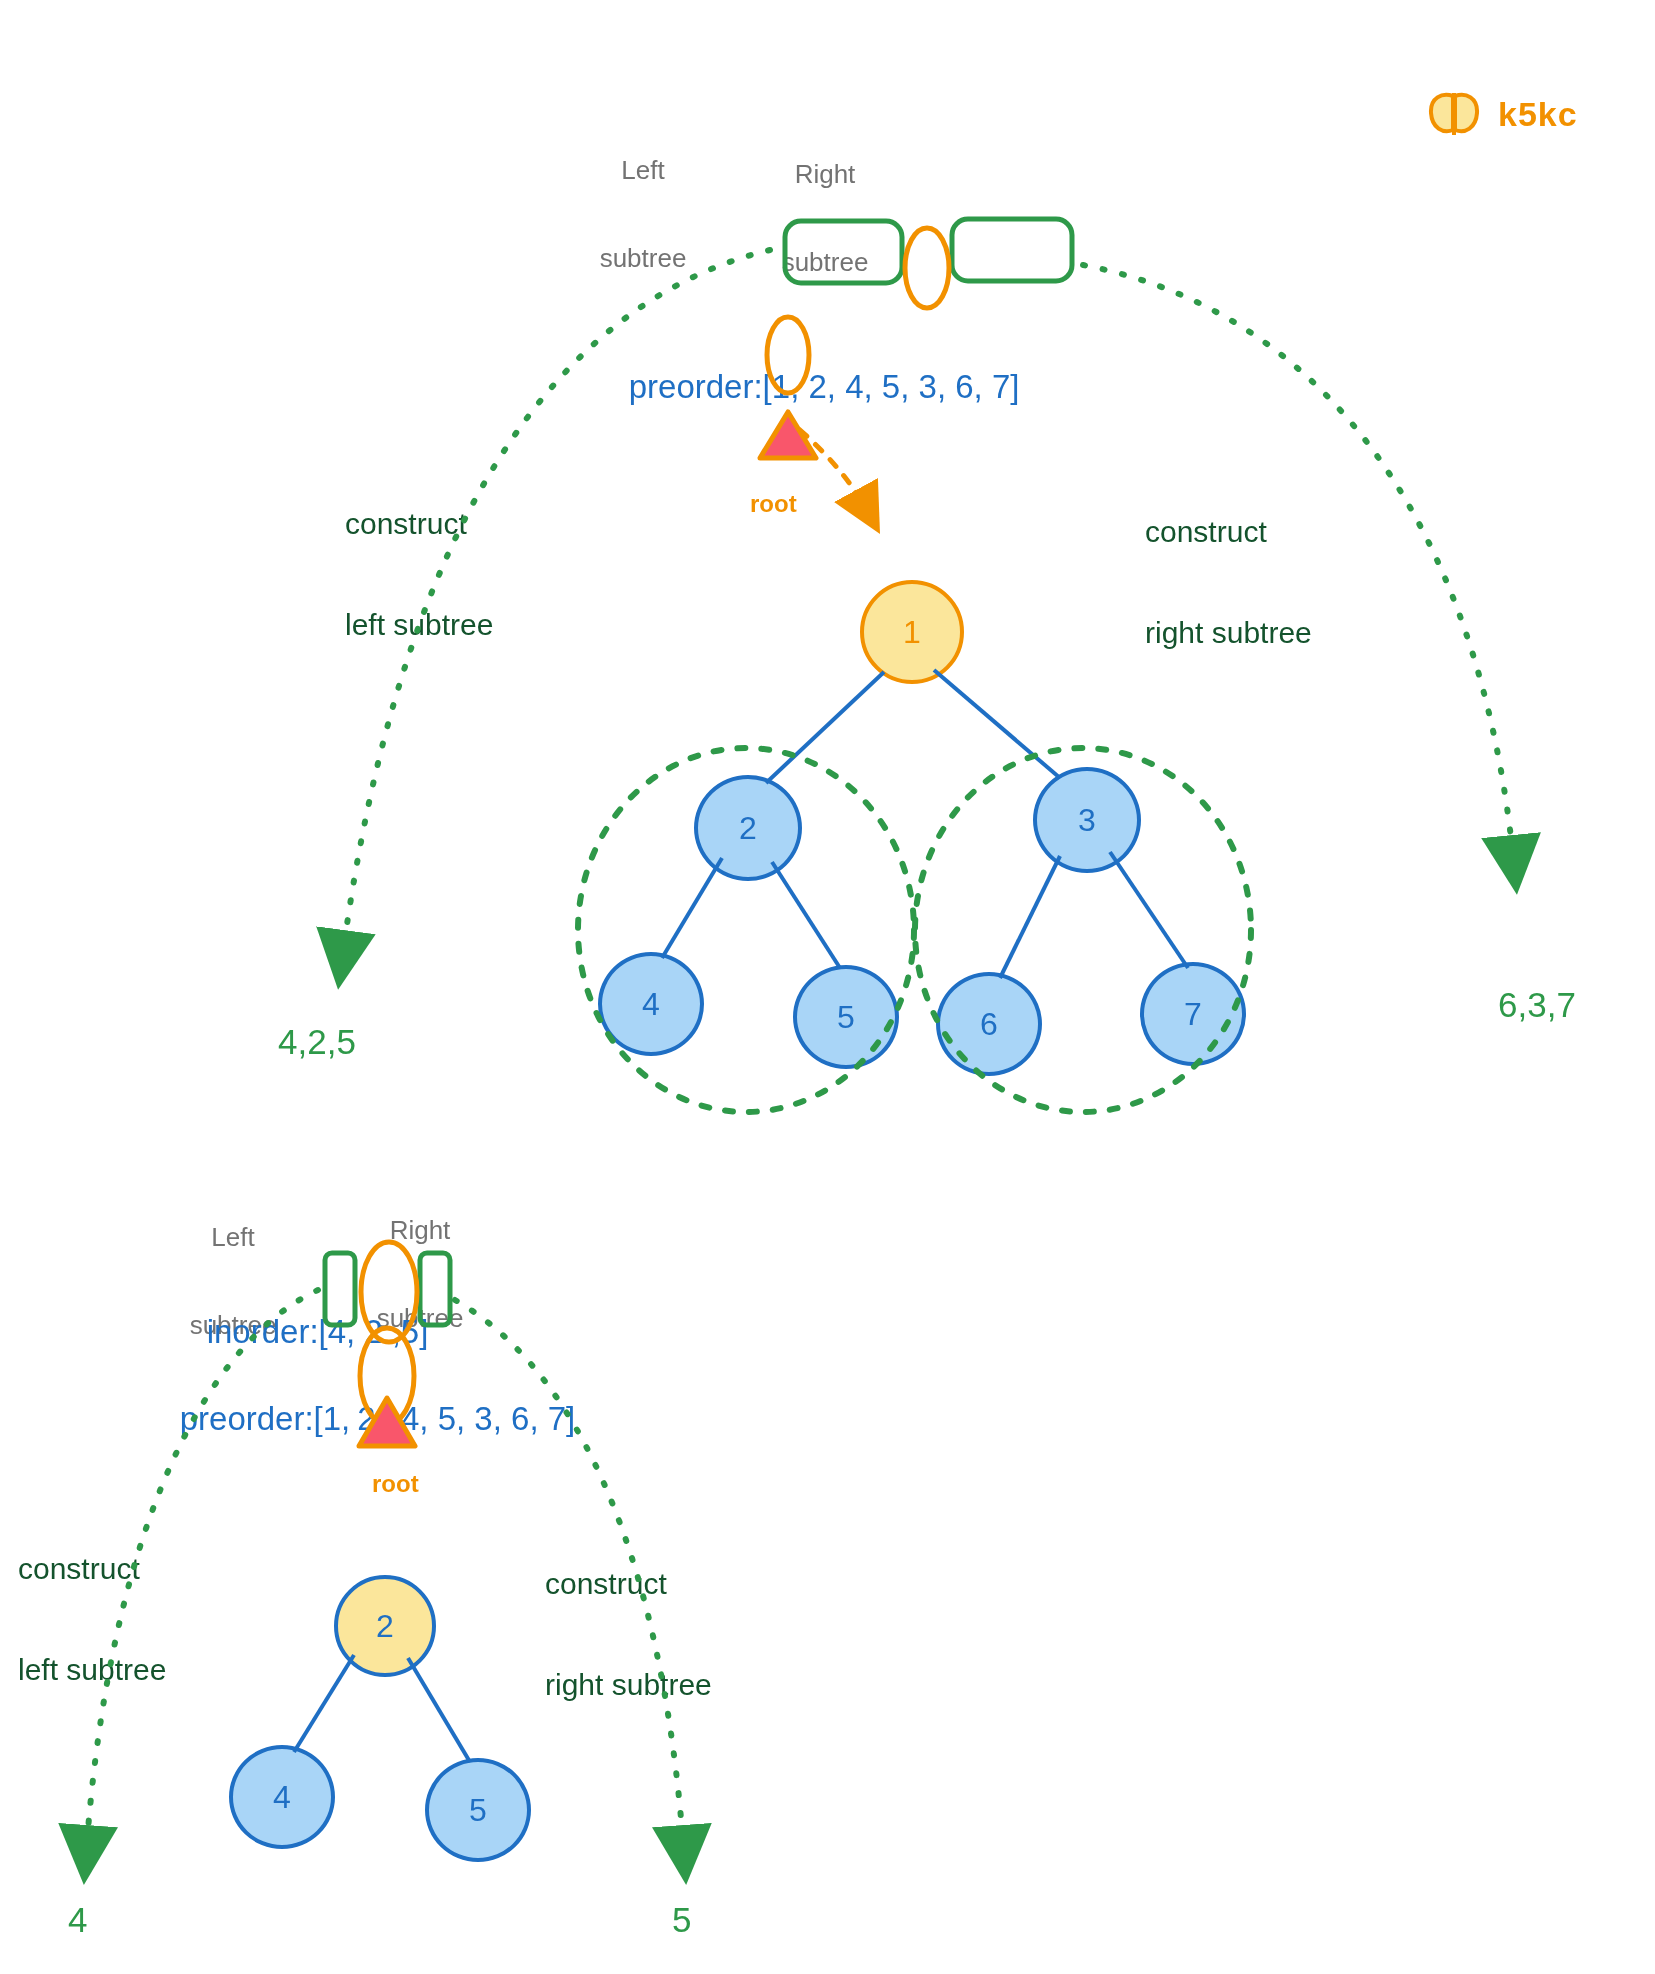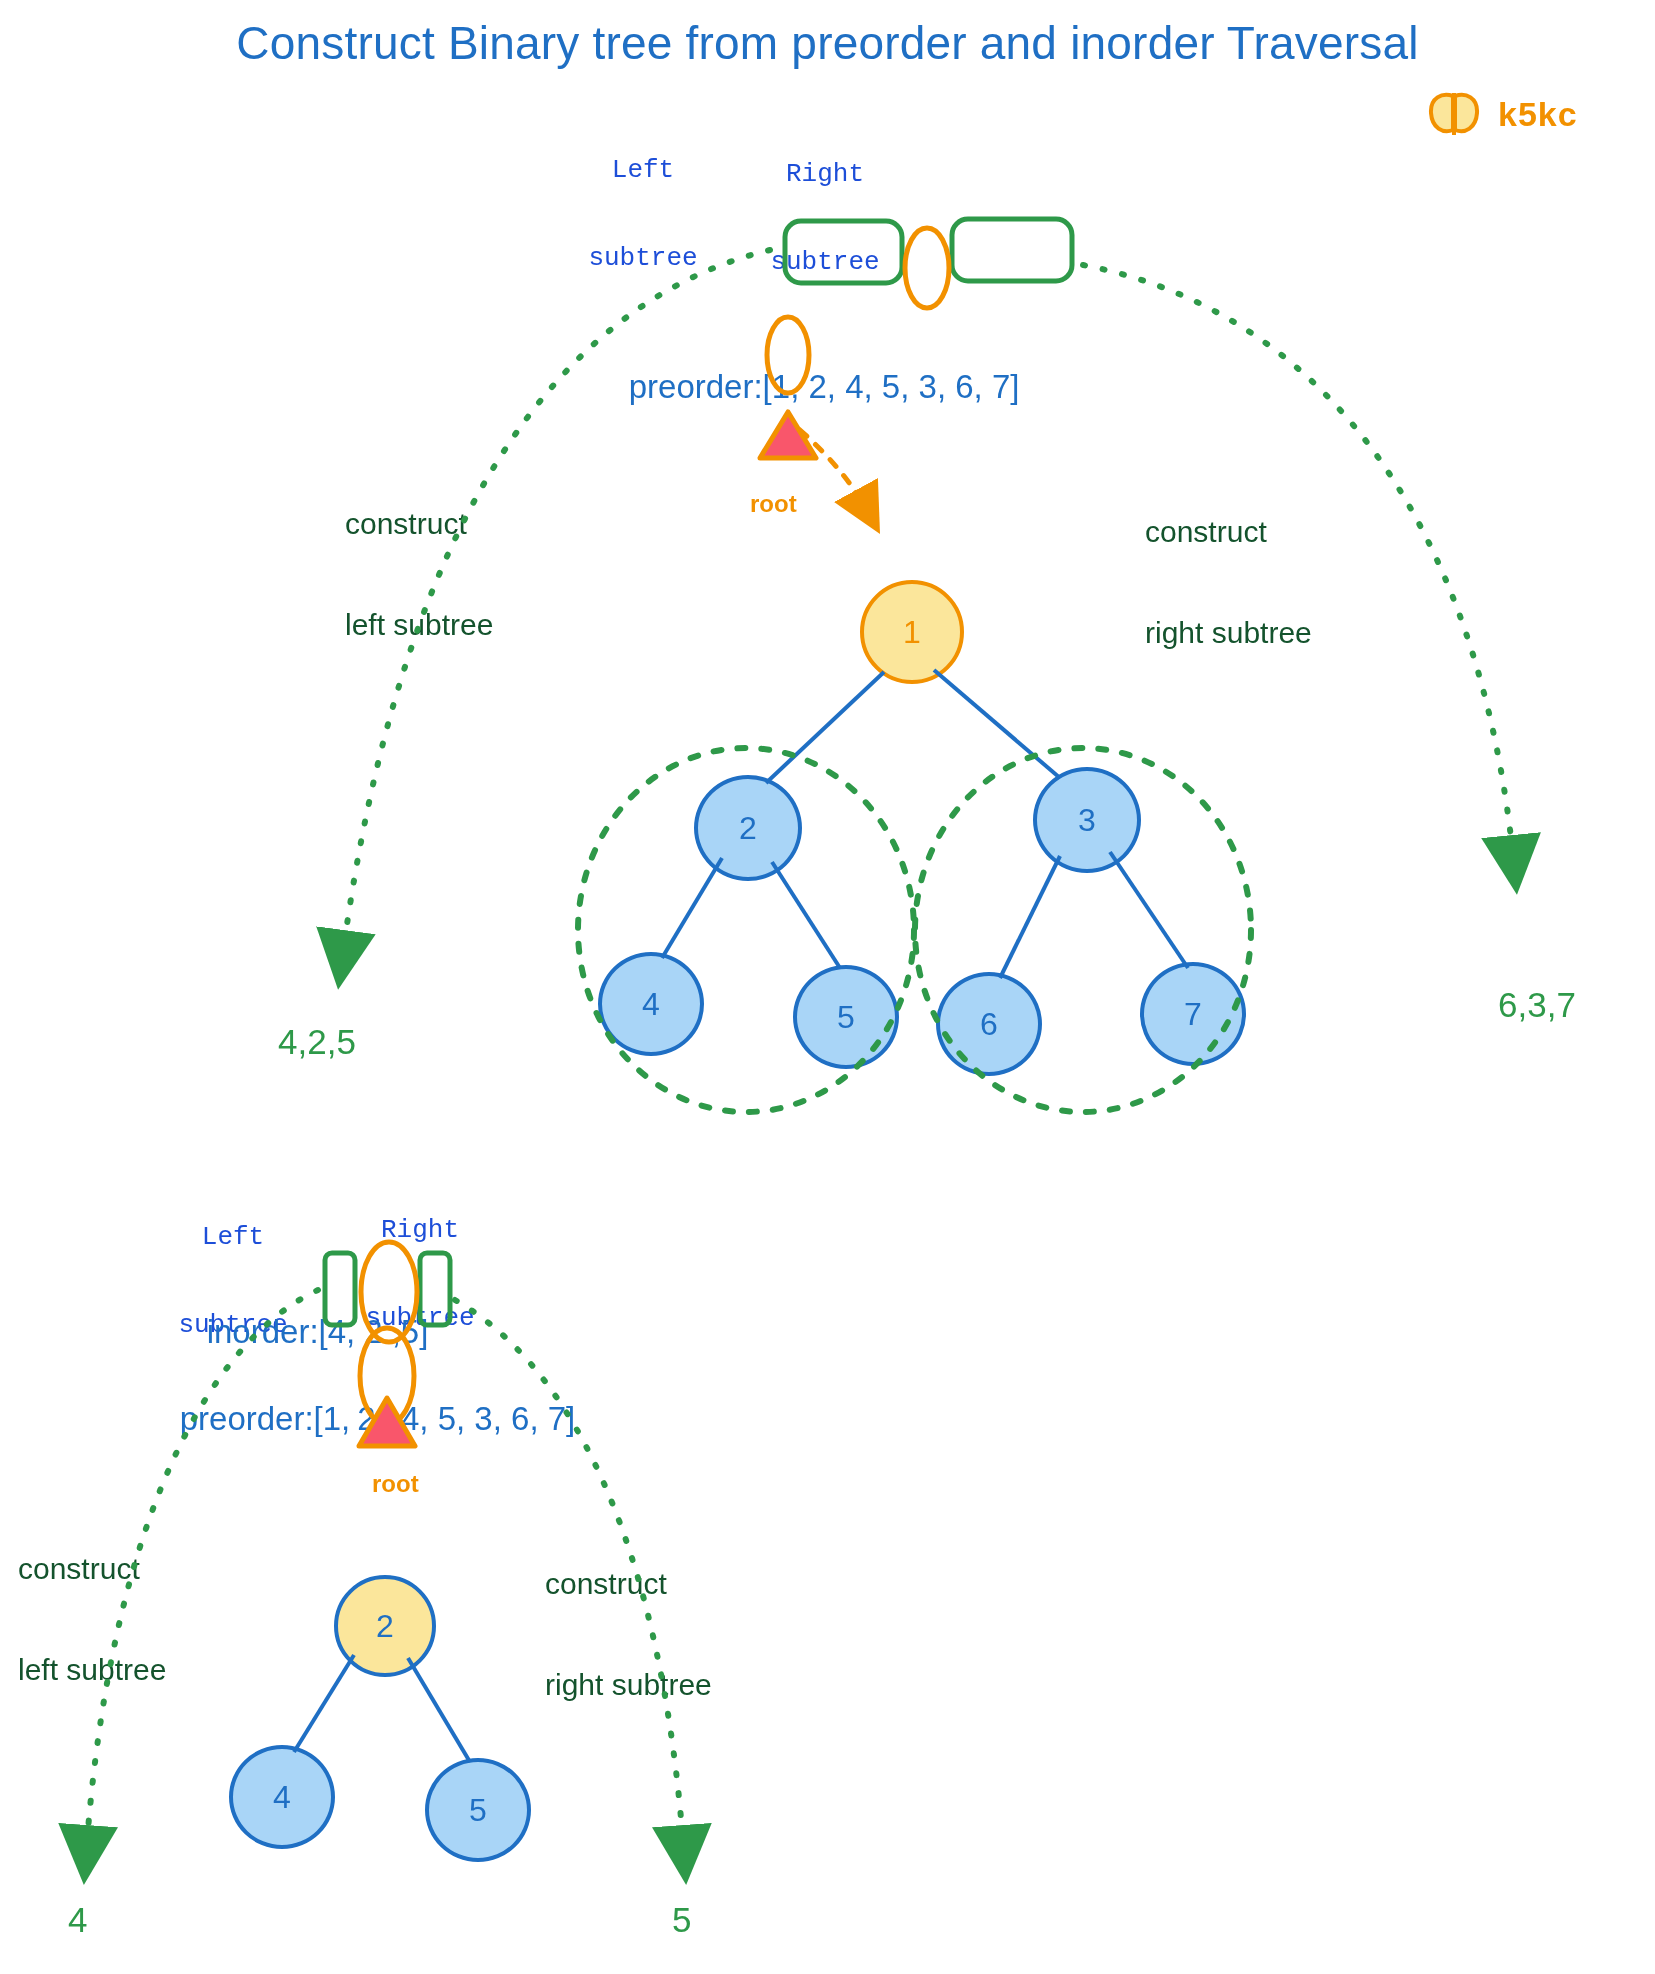--- a/index.html
+++ b/index.html
@@ -16,40 +16,39 @@
     left:0;top:16px;width:1655px;text-align:center;
     font-size:46px;color:#1f6fc4;letter-spacing:0.2px;
   }
 
   .logo-wrap{position:absolute;left:1428px;top:92px;display:flex;align-items:center;gap:18px;}
   .logo-text{font-size:34px;color:#f29100;font-weight:bold;letter-spacing:1px;}
 
   .seq{font-size:33px;color:#1f6fc4;}
   .seq .lbl{color:#1f6fc4;}
 
-  .sub-cap{font-size:26px;color:#1d4ed8;text-align:center;line-height:1.12;font-family:Liberation Mono, monospace;}
+  .sub-cap{font-size:26px;color:#737373;text-align:center;line-height:1.12;}
   .constr{font-size:30px;color:#14532d;text-align:left;line-height:1.12;}
   .result{font-size:35px;color:#2e9949;}
   .rootlbl{font-size:24px;color:#f29100;font-weight:bold;}
 
   .node{
     position:absolute;border-radius:50%;
     display:flex;align-items:center;justify-content:center;
     font-size:32px;
   }
   .node.blue{background:#a9d5f7;border:4px solid #1f6fc4;color:#1f6fc4;}
   .node.root{background:#fbe69b;border:4px solid #f29100;color:#f29100;}
   .node.root-blue{background:#fbe69b;border:4px solid #1f6fc4;color:#1f6fc4;}
 </style>
 </head>
 <body>
 
 <div id="canvas">
 
-  <div class="txt title">Construct Binary tree from preorder and inorder Traversal</div>
 
   <div class="logo-wrap">
     <svg width="52" height="44" viewBox="0 0 52 44">
       <path d="M25 4 C14 0 2 6 3 21 C4 36 15 42 25 38 Z" fill="#fbe69b" stroke="#f29100" stroke-width="4" stroke-linejoin="round"></path>
       <path d="M27 4 C38 0 50 6 49 21 C48 36 37 42 27 38 Z" fill="#fbe69b" stroke="#f29100" stroke-width="4" stroke-linejoin="round"></path>
       <line x1="26" y1="1" x2="26" y2="43" stroke="#f29100" stroke-width="4"></line>
     </svg>
     <span class="logo-text">k5kc</span>
   </div>
 

